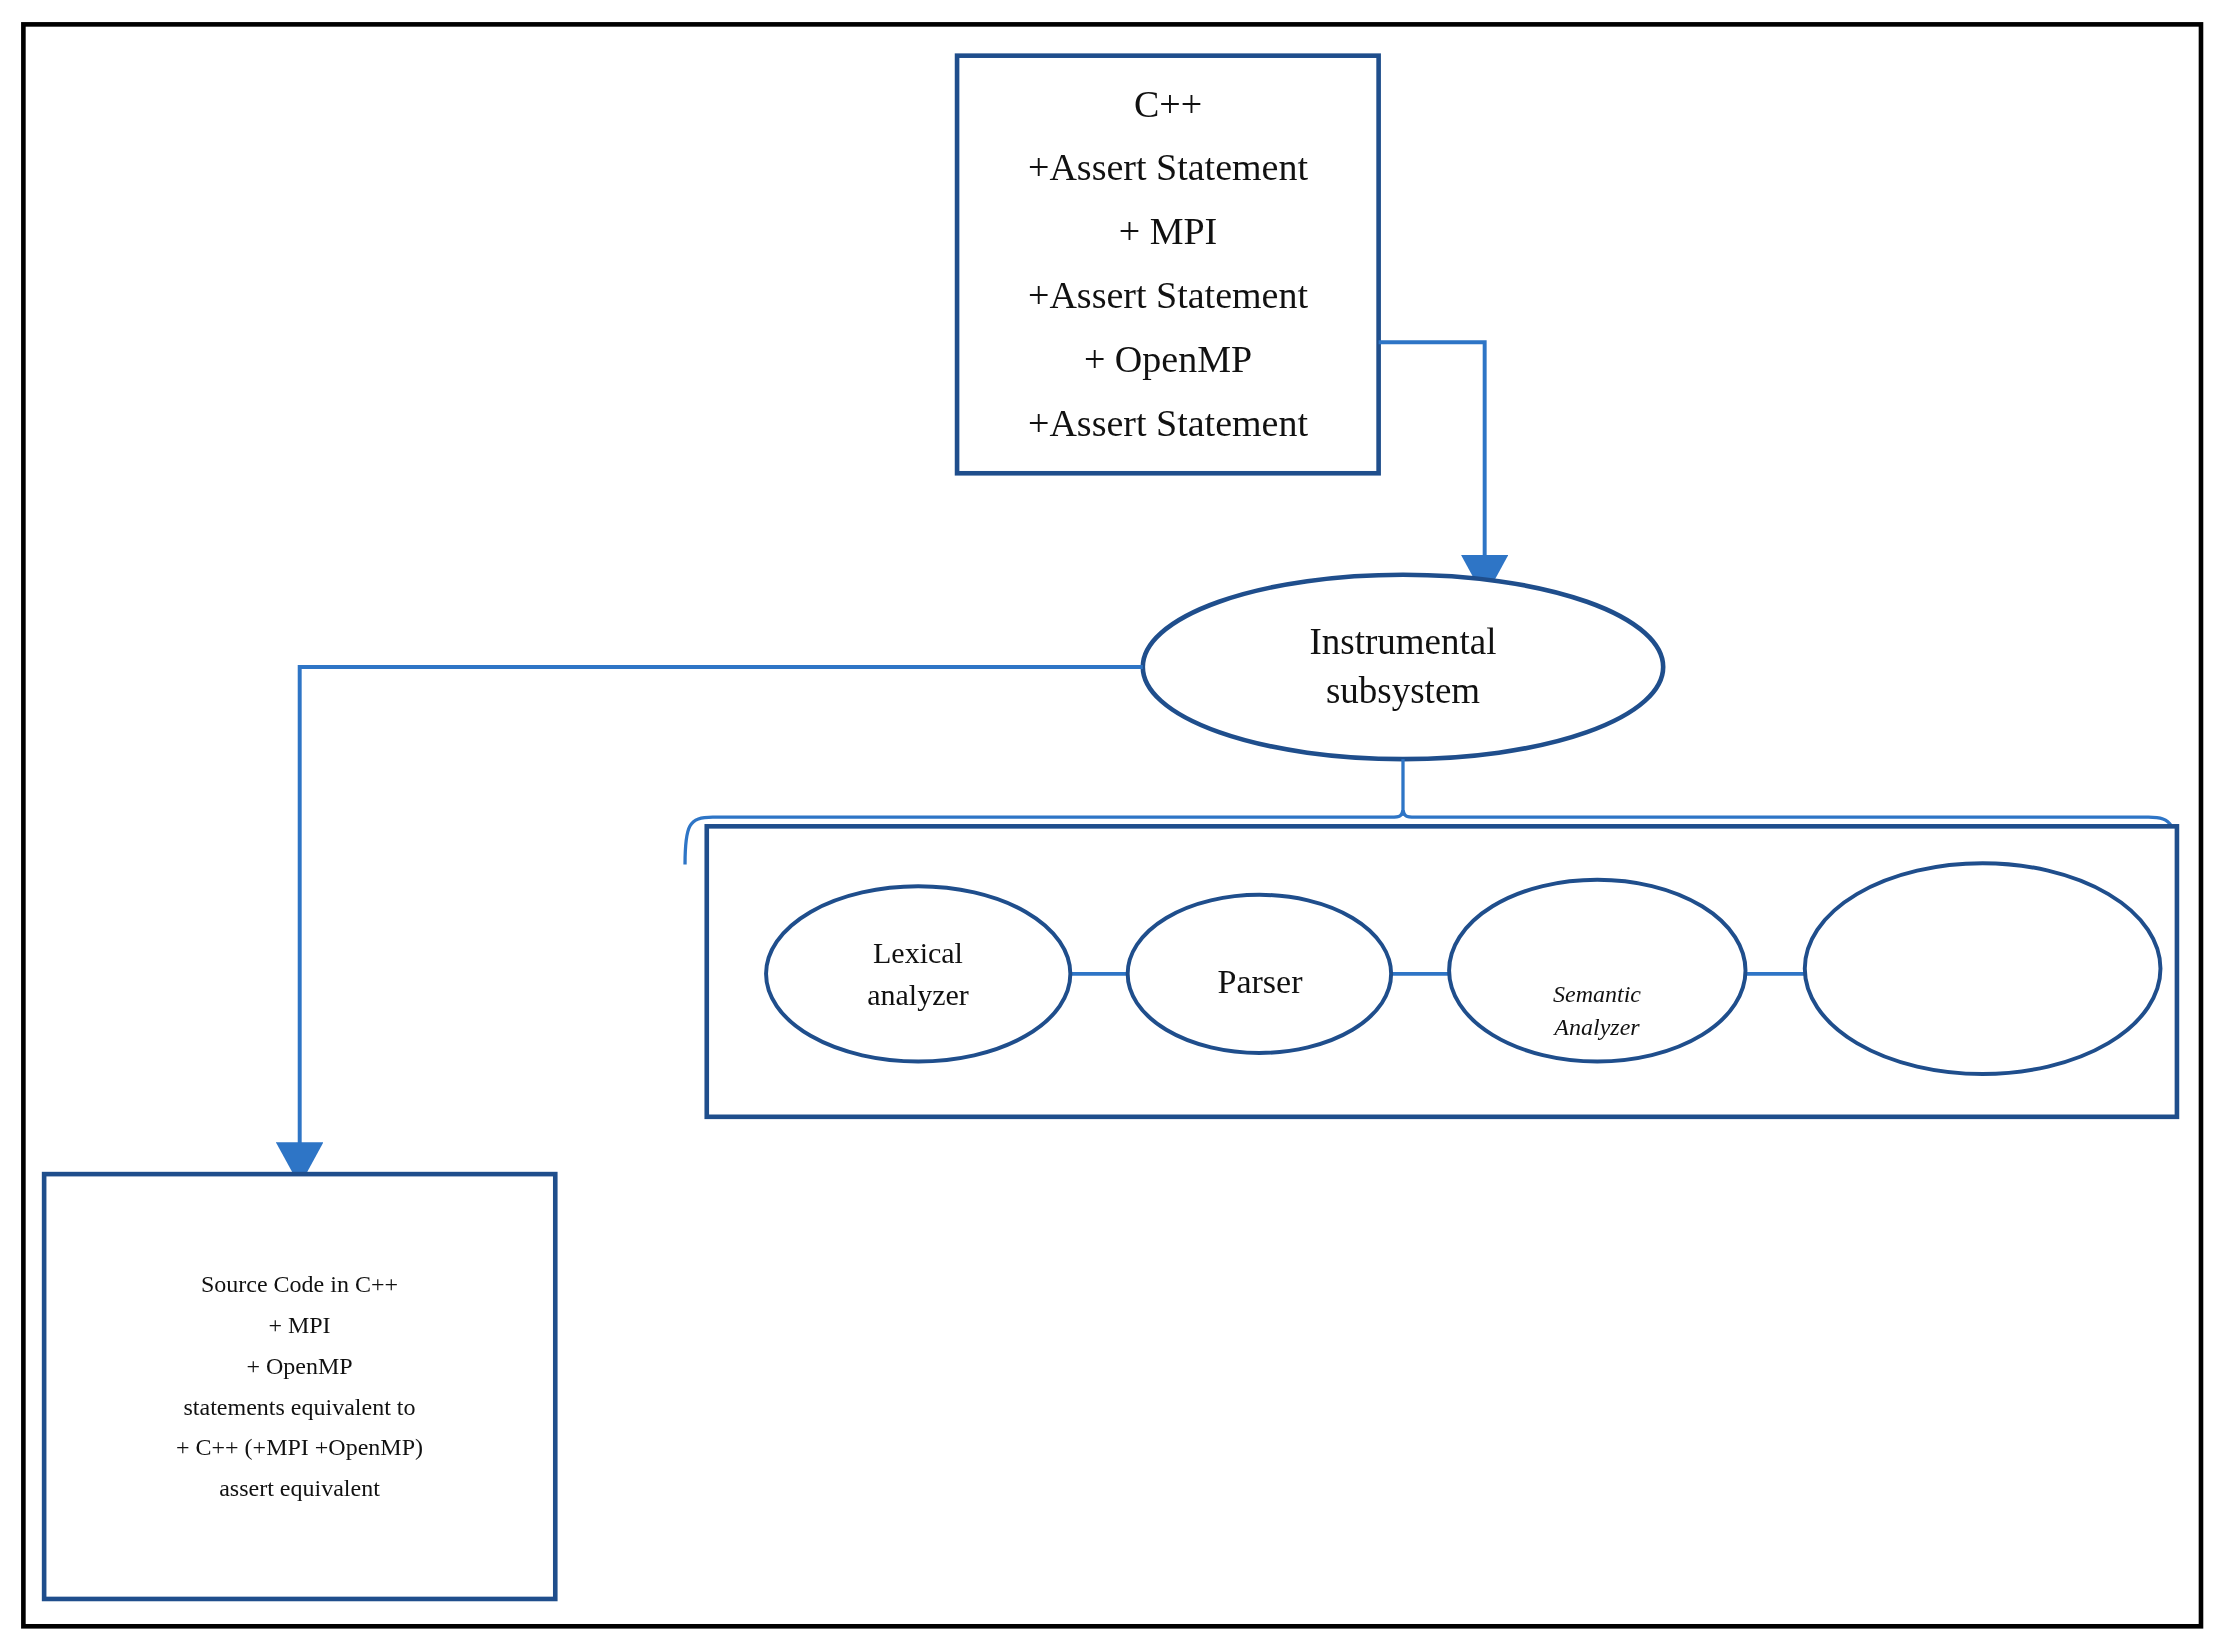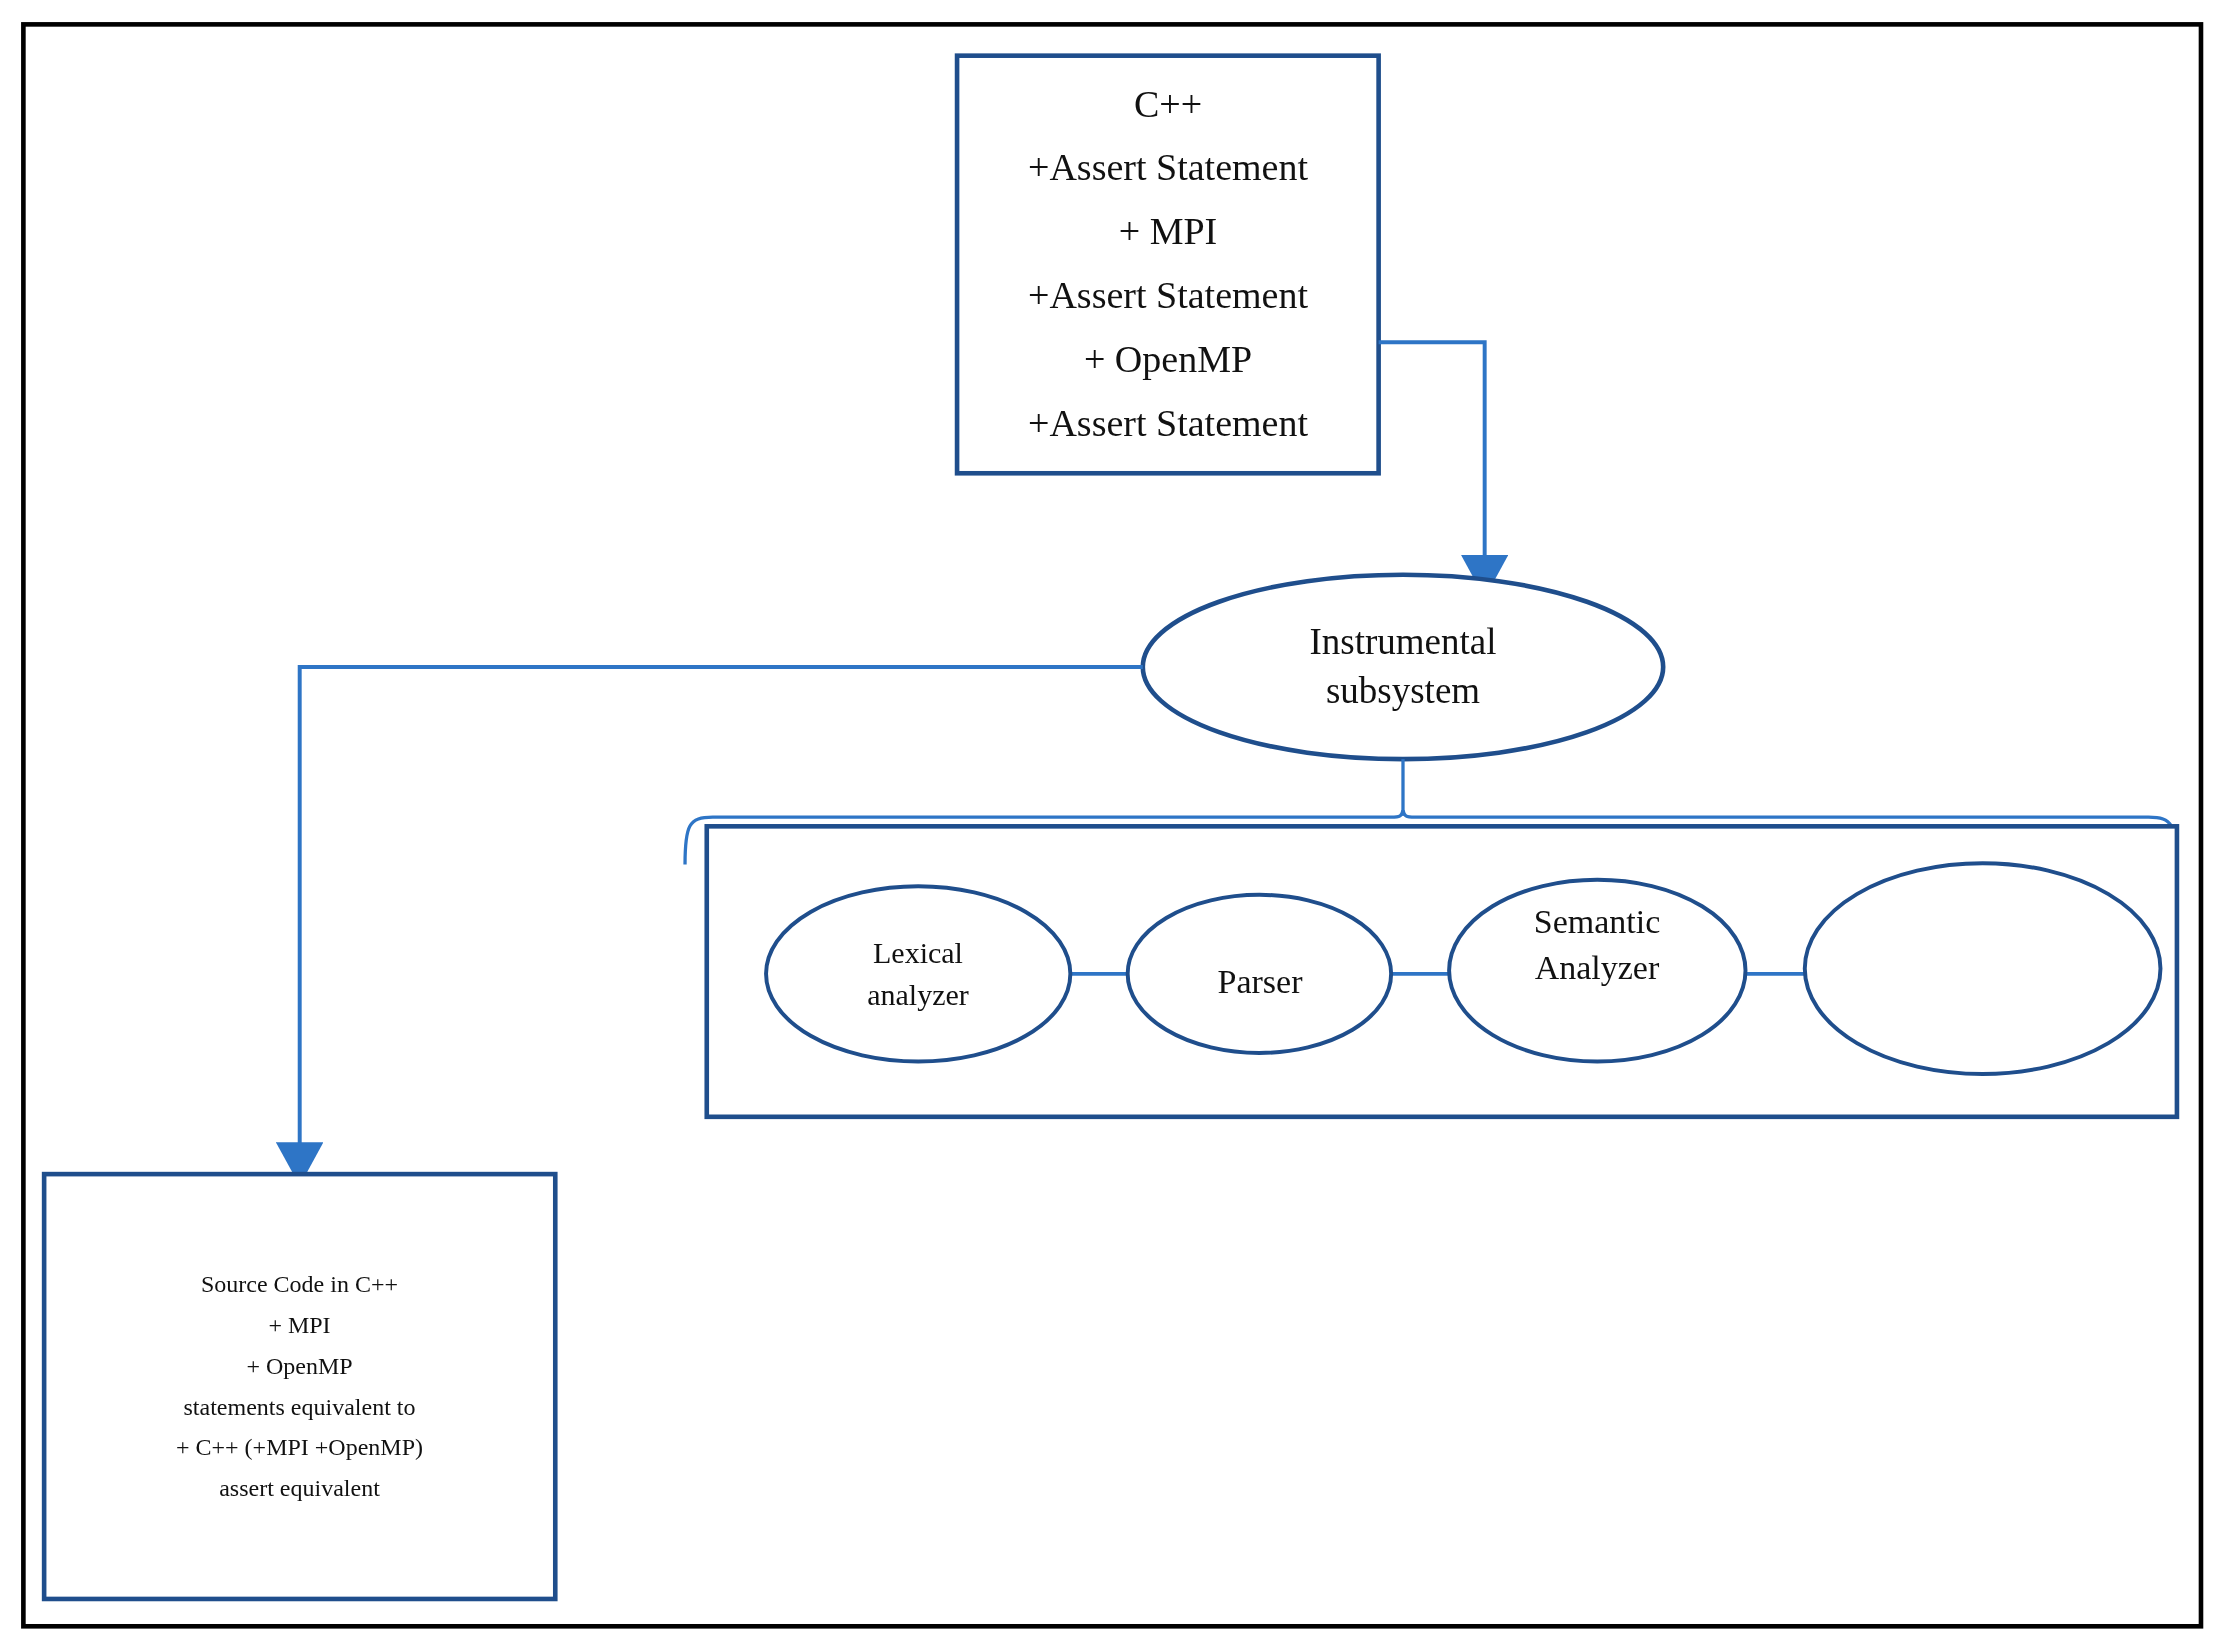--- a/index.html
+++ b/index.html
@@ -65,21 +65,21 @@
     top: 586px;
     width: 520px;
     height: 161px;
     font-size: 37px;
     line-height: 1.32;
     text-align: center;
   }
   
   #lexical-text  { left: 766px; top: 886px; width: 304px; height: 175px; font-size: 30px; line-height: 1.38; }
   #parser-text   { left: 1128px; top: 903px; width: 264px; height: 158px; font-size: 34px; line-height: 1.38; }
-  #semantic-text { left: 1449px; top: 854px; width: 296px; height: 181px; font-size: 34px; line-height: 1.34; }
+  #semantic-text { left: 1449px; top: 920px; width: 296px; height: 181px; font-size: 24px; line-height: 1.34; font-style: italic; }
   #assertion-text{ left: 1805px; top: 863px; width: 356px; height: 211px; font-size: 34px; line-height: 1.34; }
 </style>
 </head>
 <body>
 
 <div id="diagram-root">
 
   <svg class="canvas" viewBox="0 0 3381 2507" xmlns="http://www.w3.org/2000/svg">
     <defs>
       <marker id="arrowFilled" markerWidth="14" markerHeight="12" refX="5.2" refY="6" orient="auto" markerUnits="strokeWidth">

